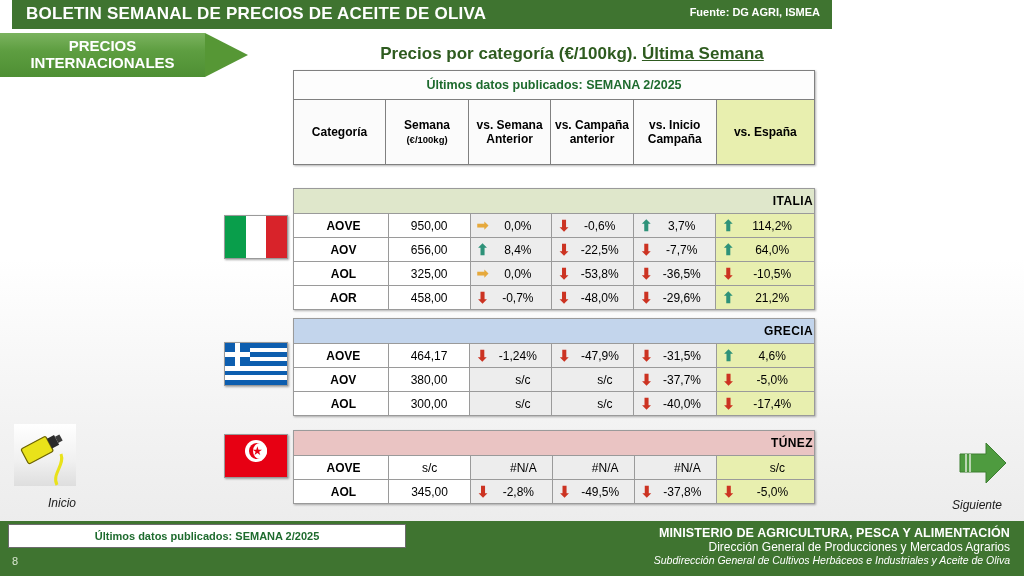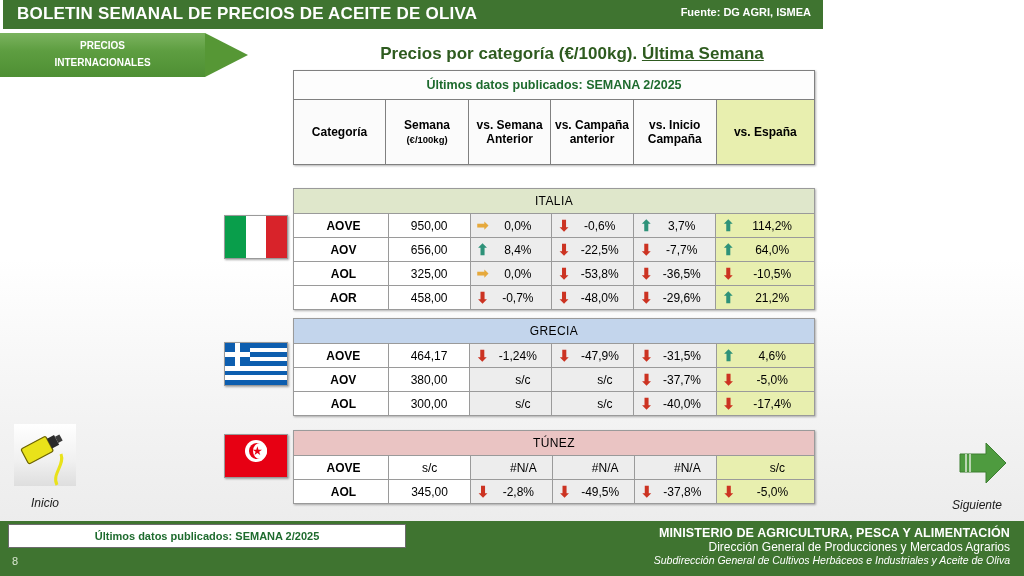--- a/index.html
+++ b/index.html
@@ -5,33 +5,33 @@
   html,body{margin:0;padding:0;}
   body{
     width:1024px;height:576px;overflow:hidden;
     font-family:"Liberation Sans", sans-serif;
     background:#ffffff;position:relative;
   }
   .slide{position:absolute;left:0;top:0;width:1024px;height:576px;
     background:linear-gradient(180deg,#ffffff 0%,#ffffff 45%,#f2f2f2 75%,#e9e9e9 100%);}
 
   
-  .topbar{position:absolute;left:3px;top:0;width:820px;height:29px;background:#3f7430;}
+  .topbar{position:absolute;left:12px;top:0;width:820px;height:29px;background:#3f7430;}
   .topbar .title{position:absolute;left:14px;top:4px;color:#ffffff;font-size:17px;font-weight:bold;letter-spacing:.2px;}
   .topbar .fuente{position:absolute;right:12px;top:6px;color:#ffffff;font-size:11px;font-weight:bold;}
 
   
   .chevron{position:absolute;left:0;top:33px;width:248px;height:44px;}
   .chevron .body{position:absolute;left:0;top:0;width:205px;height:44px;
      background:linear-gradient(180deg,#7bb35f 0%,#5e9e41 40%,#4e8f33 100%);}
   .chevron .tip{position:absolute;left:205px;top:0;width:0;height:0;
      border-top:22px solid transparent;border-bottom:22px solid transparent;
      border-left:43px solid #569735;}
   .chevron .lbl{position:absolute;left:0;top:4px;width:205px;text-align:center;
-     color:#ffffff;font-size:10px;font-weight:bold;line-height:17px;}
+     color:#ffffff;font-size:15px;font-weight:bold;line-height:17px;}
 
   
   .sec-title{position:absolute;left:312px;top:44px;width:520px;text-align:center;
      color:#2e5b1f;font-size:17px;font-weight:bold;}
   .sec-title u{text-decoration:underline;}
 
   
   .hdr-table{position:absolute;left:293px;top:70px;width:522px;
      border-collapse:collapse;background:#ffffff;
      box-shadow:1px 1px 2px rgba(0,0,0,.30);}
@@ -40,21 +40,21 @@
   .hdr-table .caption{height:26px;color:#1e6b2e;font-weight:bold;font-size:12.5px;background:#fdfdfd;}
   .hdr-table .colhdr{height:62px;font-weight:bold;font-size:12px;line-height:14px;}
   .hdr-table .colhdr small{font-weight:bold;font-size:9.5px;}
   .hdr-table .esp{background:#e8efaf;}
 
   
   .block{position:absolute;left:293px;width:522px;
      box-shadow:1px 1px 2px rgba(0,0,0,.30);}
   .block table{width:522px;border-collapse:collapse;}
   .block td{border:1px solid #9a9a9a;height:21px;font-size:12px;color:#000;}
-  .band{height:22px !important;text-align:center;font-weight:normal;font-size:12.5px;letter-spacing:.4px;}
+  .band{height:22px !important;text-align:right;font-weight:bold;font-size:12.5px;letter-spacing:.4px;}
   .c-cat{width:92px;padding-left:6px;font-weight:bold;background:#ffffff;text-align:center;}
   .c-val{width:83px;text-align:center;font-weight:normal;background:#ffffff;}
   .c-d{width:82px;background:#ededed;padding:0;}
   .c-esp{width:100px;background:#e8efaf;padding:0;}
   .cellwrap{display:flex;align-items:center;height:21px;}
   .arrow{width:24px;flex:0 0 24px;display:flex;align-items:center;justify-content:center;}
   .pct{flex:1;text-align:center;padding-right:10px;font-size:12px;}
   .pct.center{padding-right:0;}
 
   
@@ -77,21 +77,21 @@
   .fl-tn .disc{position:absolute;left:20px;top:5px;width:22px;height:22px;border-radius:50%;background:#ffffff;}
   .fl-tn .cres{position:absolute;left:24px;top:8px;width:16px;height:16px;border-radius:50%;background:#e70013;}
   .fl-tn .cres2{position:absolute;left:28px;top:8px;width:14px;height:16px;border-radius:50%;background:#ffffff;}
   .fl-tn .star{position:absolute;left:27px;top:11px;color:#e70013;font-size:12px;line-height:11px;}
 
   
   .inicio{position:absolute;left:14px;top:424px;width:62px;height:62px;
      background:linear-gradient(180deg,#ffffff 0%,#f1f1f1 60%,#e2e2e2 100%);}
   .inicio svg{display:block;}
   .inicio-lbl{position:absolute;left:0px;top:496px;width:90px;text-align:center;
-     font-style:italic;font-size:12px;color:#1a1a1a;}
+     font-style:italic;font-size:12px;color:#1a1a1a;padding-left:17px;}
 
   
   .sig{position:absolute;left:958px;top:440px;width:50px;height:46px;}
   .sig-lbl{position:absolute;left:930px;top:498px;width:94px;text-align:center;
      font-style:italic;font-size:12px;color:#1a1a1a;}
 
   
   .footer{position:absolute;left:0;top:521px;width:1024px;height:55px;background:#3f7430;}
   .foot-box{position:absolute;left:8px;top:524px;width:396px;height:22px;background:#ffffff;
      border:1px solid #6b6b6b;display:flex;align-items:center;justify-content:center;}

